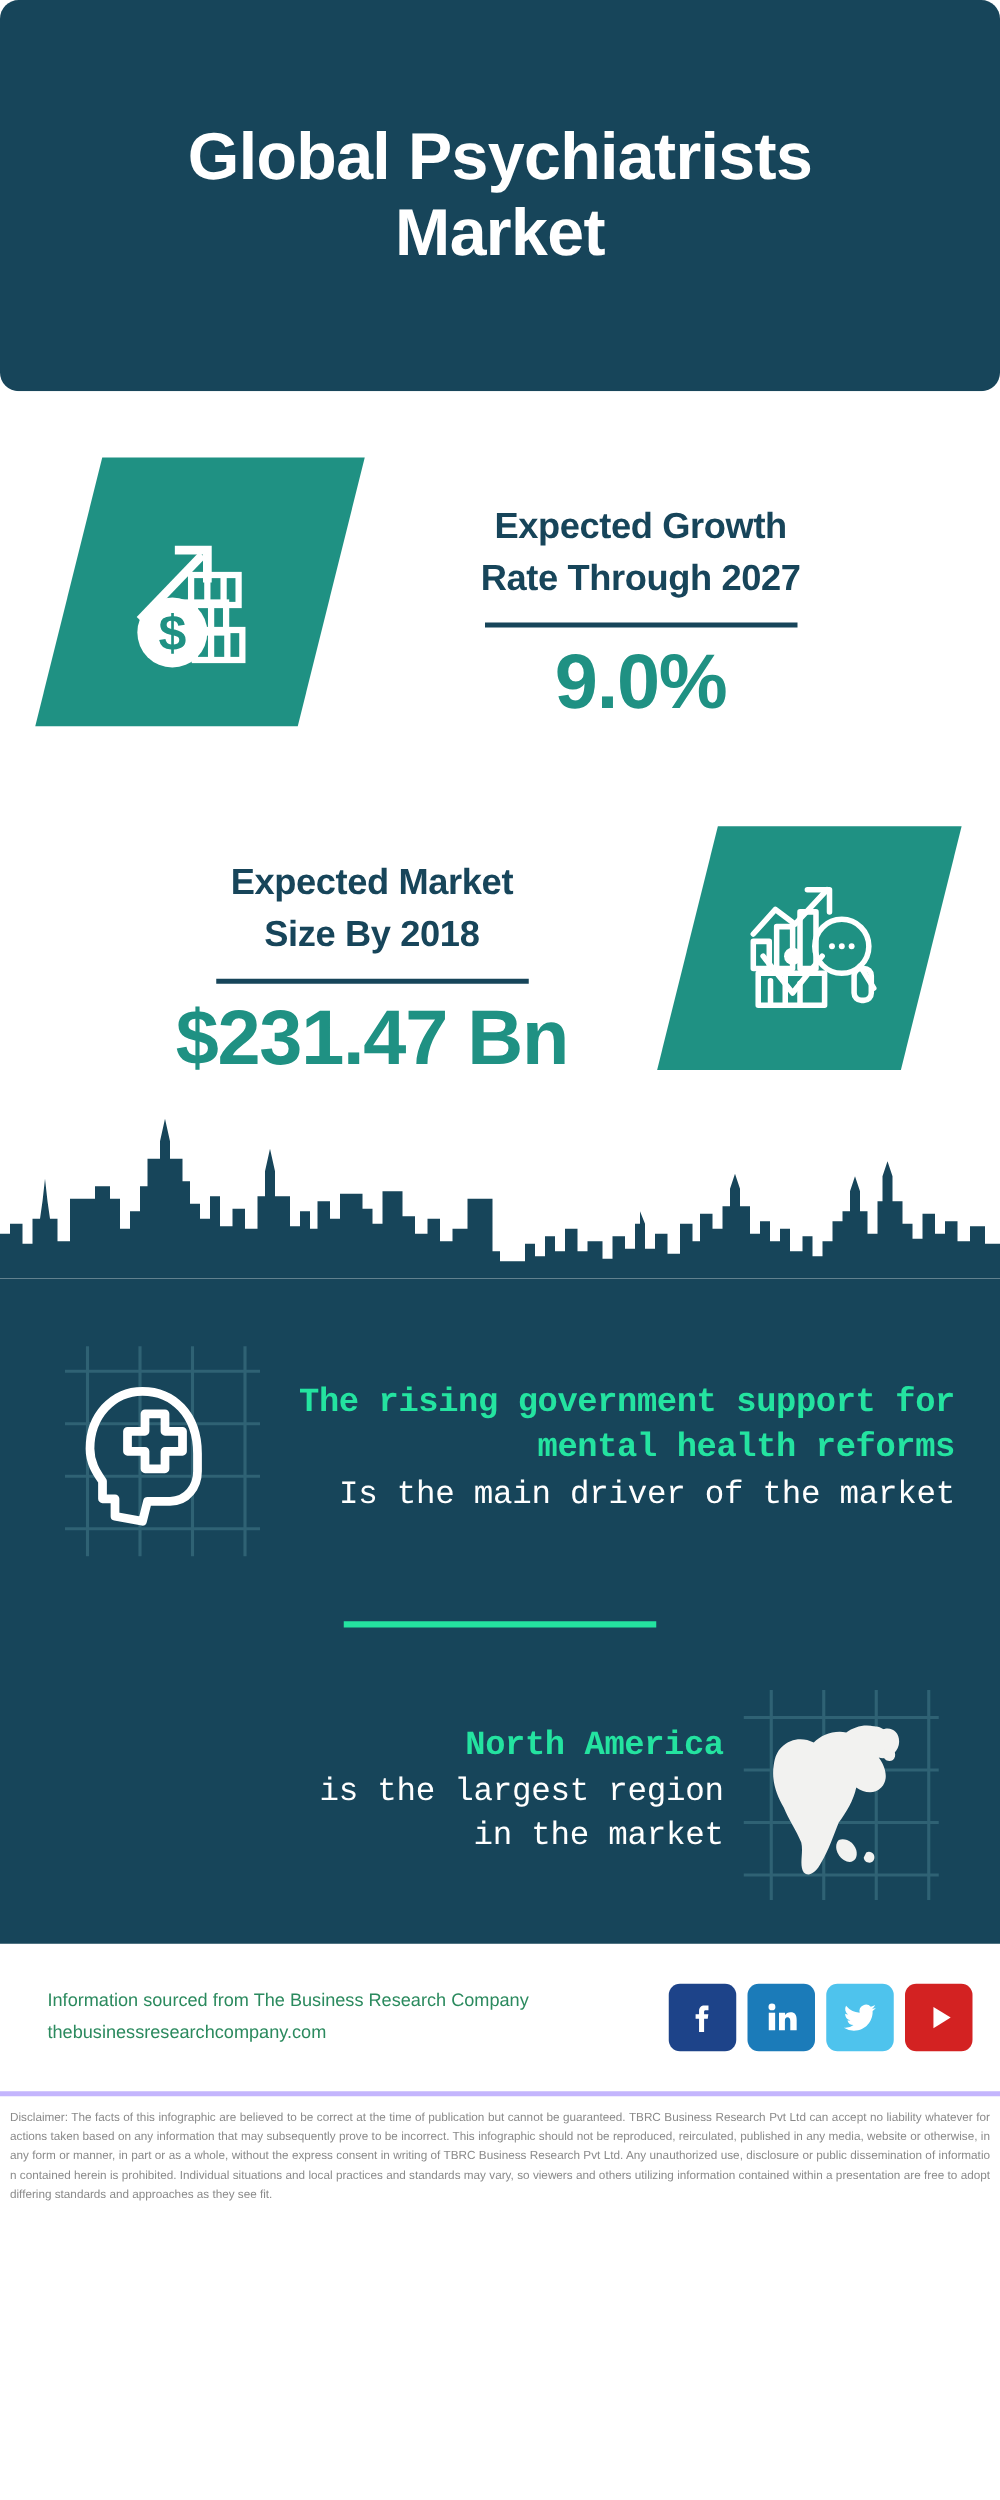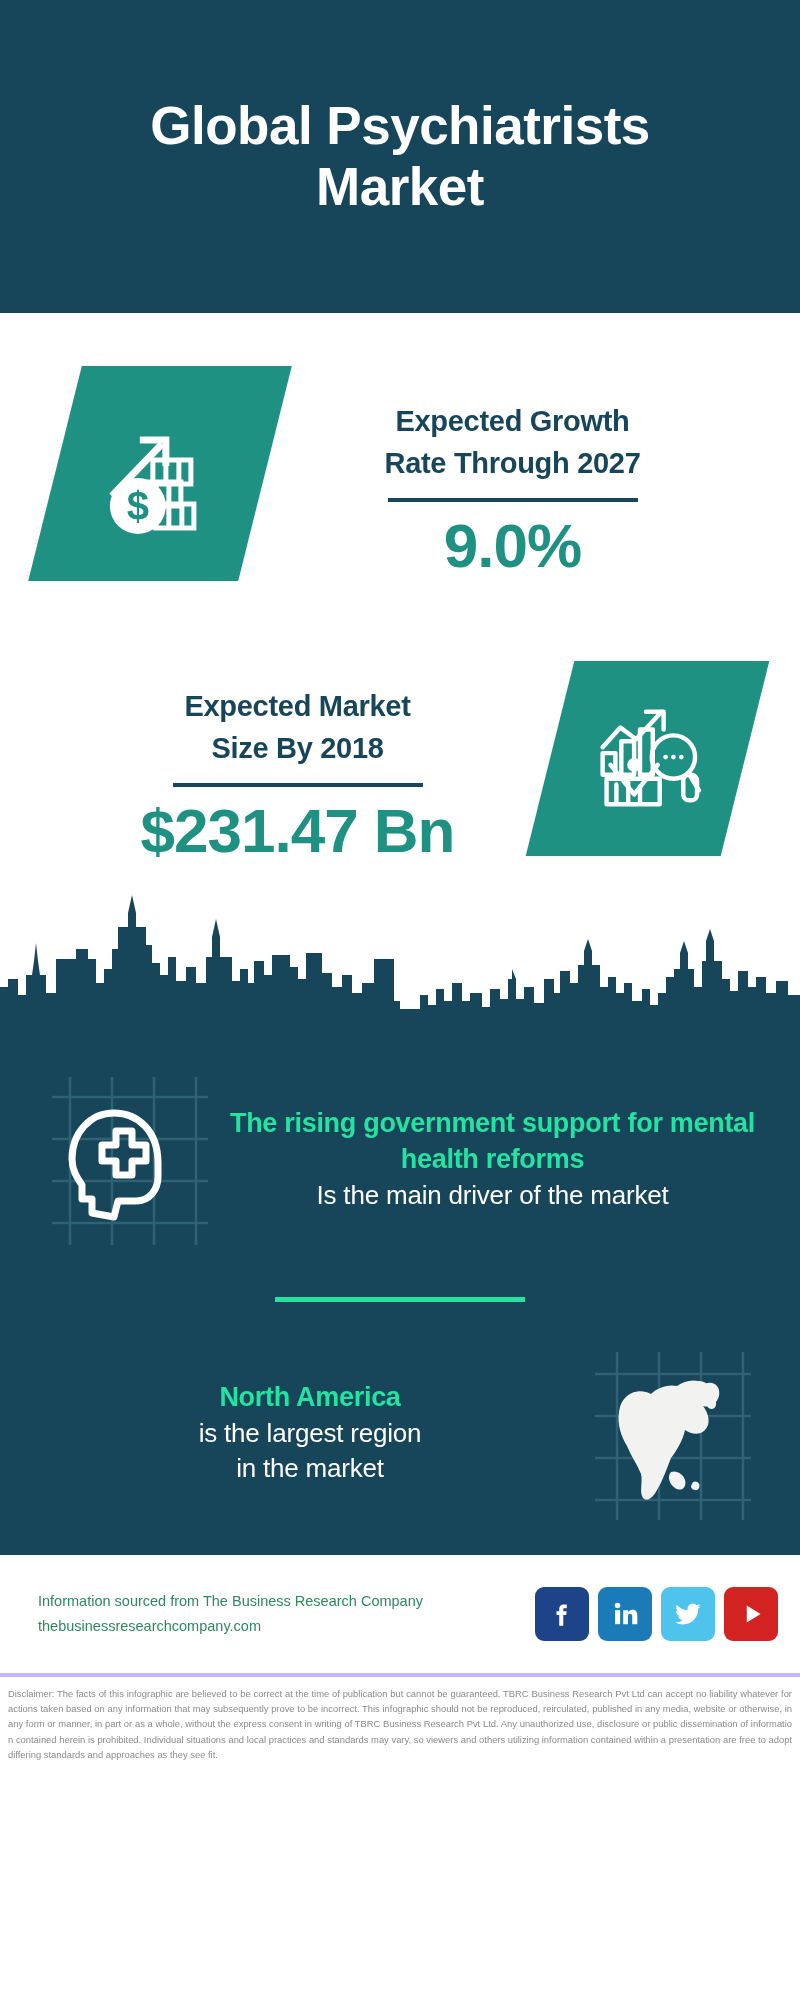--- a/index.html
+++ b/index.html
@@ -14,20 +14,21 @@
 
   
   .header {
     background:#17455a;
     width:800px;
     height:313px;
     display:flex;
     align-items:center;
     justify-content:center;
     padding:0 70px;
+    border-radius:15px;
   }
   .header-title {
     color:#ffffff;
     font-size:53px;
     font-weight:bold;
     line-height:1.14;
     text-align:center;
     letter-spacing:-0.5px;
   }
 
@@ -95,21 +96,21 @@
     width:800px;
     padding-top:2px;
     position:relative;
   }
 
   .fact-row { display:flex; align-items:center; width:800px; }
 
   .fact-row.driver { padding:18px 30px 0 40px; min-height:250px; }
   .fact-row.region { padding:20px 40px 30px 35px; min-height:200px; }
 
-  .fact-text { flex:1; text-align:center; padding:0 6px; }
+  .fact-text { flex:1; text-align:right; padding:0 6px;font-family:Liberation Mono, monospace; }
 
   .fact-hl {
     color:#24e3a0;
     font-size:27px;
     font-weight:bold;
     line-height:1.35;
     letter-spacing:-0.3px;
   }
   .fact-sub {
     color:#ffffff;

